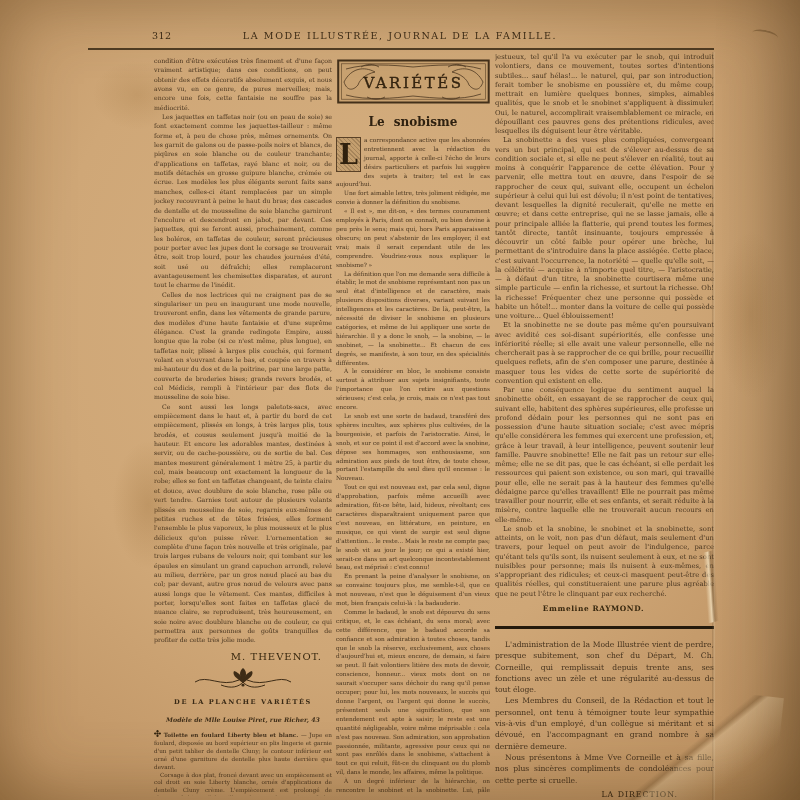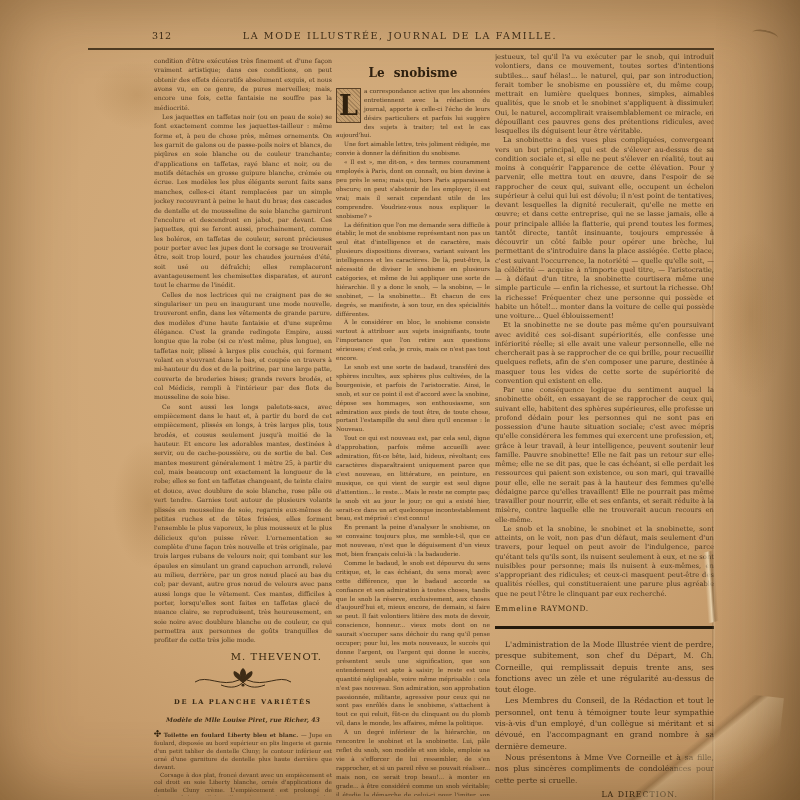--- a/index.html
+++ b/index.html
@@ -41,21 +41,21 @@
 
   
   .col { position:absolute; overflow:hidden; text-align:justify; }
   .col p { text-indent:8px; color:#46331e; }
   .col p.no-indent { text-indent:0; }
   .col-left  { left:154px; top:56px; width:178px; height:740px; font-size:6.2px; line-height:9.35px; }
   .col-mid   { left:336px; top:56px; width:154px; height:740px; font-size:5.8px; line-height:8.9px; }
   .col-right { left:495px; top:53px; width:219px; height:745px; font-size:6.8px; line-height:9.25px; }
 
   .signature { text-align:right; font-size:10px; letter-spacing:1px; color:#38280f; margin:7px 10px 0 0; text-indent:0; }
-  .signature-right { text-align:left; font-size:7.4px; letter-spacing:.6px; color:#38280f; margin:5px 22px 0 0; }
+  .signature-right { text-align:center; font-size:7.4px; letter-spacing:.6px; color:#38280f; margin:5px 22px 0 0;font-weight:bold; }
 
   .fleuron-wrap { text-align:center; margin:6px 0 4px 0; }
 
   .desc-title { text-align:center; font-size:10.5px; font-weight:bold; letter-spacing:.8px; color:#33240f; margin-top:4px; }
   .desc-subtitle { text-align:center; font-size:6.6px; font-weight:bold; letter-spacing:1.6px; color:#3a2a16; margin-top:5px; }
   .desc-model { text-align:center; font-size:6.3px; font-style:italic; font-weight:bold; color:#42301a; margin-top:7px; margin-bottom:6px; }
   .desc-body { font-size:5.7px; line-height:7.9px; }
   .desc-body p { text-indent:6px; }
   .lead-bold { font-weight:bold; }
 
@@ -126,20 +126,35 @@
       <span>— Jupe en foulard, disposée au bord supérieur en plis lingerie et garnie d'un petit tablier de dentelle Cluny; le contour inférieur est orné d'une garniture de dentelle plus haute derrière que devant.</span>
     </p>
     <div>
         <p>Corsage à dos plat, froncé devant avec un empiècement et col droit en soie Liberty blanche, ornés d'applications de dentelle Cluny crème. L'empiècement est prolongé de chaque côté jusqu'à la taille en formant deux pointes, fixées au corsage par trois barrettes en ruban de velours noir n° 5, ornées de petites boucles de métal.</p>
       </div>
   </div>
 
 </div>
 
 <div class="col col-mid">
+  <div>
+    <svg class="banner" width="153" height="47" viewBox="0 0 153 47">
+      <rect x="1.2" y="2.5" width="150.5" height="42" fill="rgba(186,148,96,0.35)" stroke="#43301a" stroke-width="2"></rect>
+      <rect x="4.5" y="5.8" width="144" height="35.4" fill="none" stroke="#5a4126" stroke-width="0.6"></rect>
+      <g fill="none" stroke="#4e3822" stroke-width="0.8">
+        <path d="M7,24 C14,10 27,8 38,14 C29,16 23,21 21,27 C16,33 10,33 7,24 Z"></path>
+        <path d="M146,24 C139,10 126,8 115,14 C124,16 130,21 132,27 C137,33 143,33 146,24 Z"></path>
+        <path d="M9,37 C30,43 58,40 76,38 C96,40 124,43 144,36"></path>
+        <path d="M9,11 C30,5 56,7 76,9 C98,7 124,5 144,11"></path>
+        <path d="M24,9 C30,5.5 36,5.5 42,9 M111,9 C117,5.5 123,5.5 129,9"></path>
+        <path d="M30,39 C36,42 42,42 48,39 M105,39 C111,42 117,42 123,39"></path>
+      </g>
+      <text x="76.5" y="29.5" text-anchor="middle" font-family="DejaVu Serif, serif" font-size="15" letter-spacing="2.5" fill="#342410" stroke="#342410" stroke-width="0.35">VARIÉTÉS</text>
+    </svg>
+  </div>
   <div class="article-title">Le snobisme</div>
   <p class="no-indent">
     <span class="dropcap">L</span>
     <span>a correspondance active que les abonnées entretiennent avec la rédaction du journal, apporte à celle-ci l'écho de leurs désirs particuliers et parfois lui suggère des sujets à traiter; tel est le cas aujourd'hui.</span>
   </p>
   <div>
       <p>Une fort aimable lettre, très joliment rédigée, me convie à donner la définition du snobisme.</p>
       <p>« Il est », me dit-on, « des termes couramment employés à Paris, dont on connaît, ou bien devine à peu près le sens; mais qui, hors Paris apparaissent obscurs; on peut s'abstenir de les employer, il est vrai; mais il serait cependant utile de les comprendre. Voudriez-vous nous expliquer le snobisme? »</p>
       <p>La définition que l'on me demande sera difficile à établir, le mot de snobisme représentant non pas un seul état d'intelligence et de caractère, mais plusieurs dispositions diverses, variant suivant les intelligences et les caractères. De là, peut-être, la nécessité de diviser le snobisme en plusieurs catégories, et même de lui appliquer une sorte de hiérarchie. Il y a donc le snob, — la snobine, — le snobinet, — la snobinette... Et chacun de ces degrés, se manifeste, à son tour, en des spécialités différentes.</p>
       <p>À le considérer en bloc, le snobisme consiste surtout à attribuer aux sujets insignifiants, toute l'importance que l'on retire aux questions sérieuses; c'est cela, je crois, mais ce n'est pas tout encore.</p>

